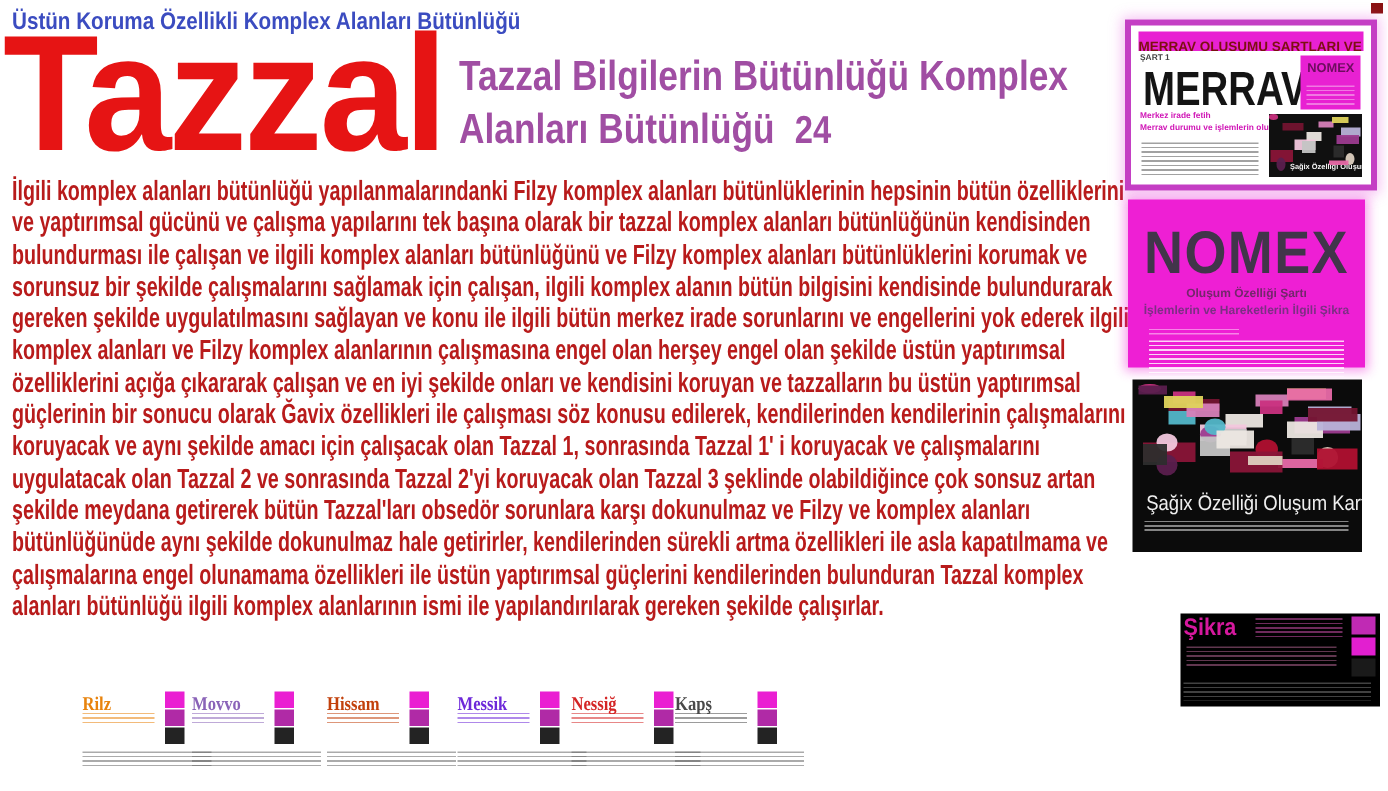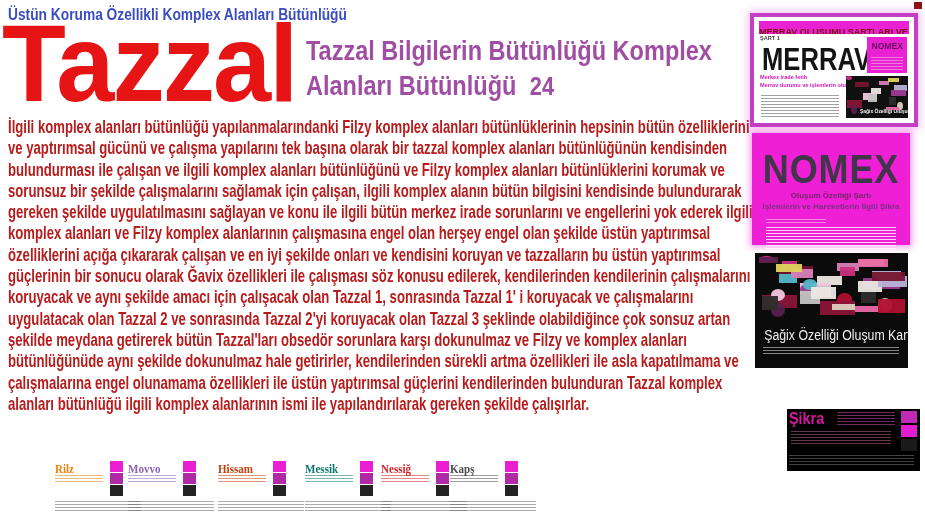--- a/index.html
+++ b/index.html
@@ -225,21 +225,21 @@
     <div class="logo-name">Hissam</div>
     <div class="logo-sub tlines"></div>
     <div class="logo-thumb">
           <i></i>
           <i></i>
           <i></i>
         </div>
     <div class="logo-para tlines"></div>
   </div>
 
-  <div class="logo-card" style="color: #0f766e;">
+  <div class="logo-card" style="color: #6d28d9;">
     <div class="logo-name">Messik</div>
     <div class="logo-sub tlines"></div>
     <div class="logo-thumb">
           <i></i>
           <i></i>
           <i></i>
         </div>
     <div class="logo-para tlines"></div>
   </div>
 

